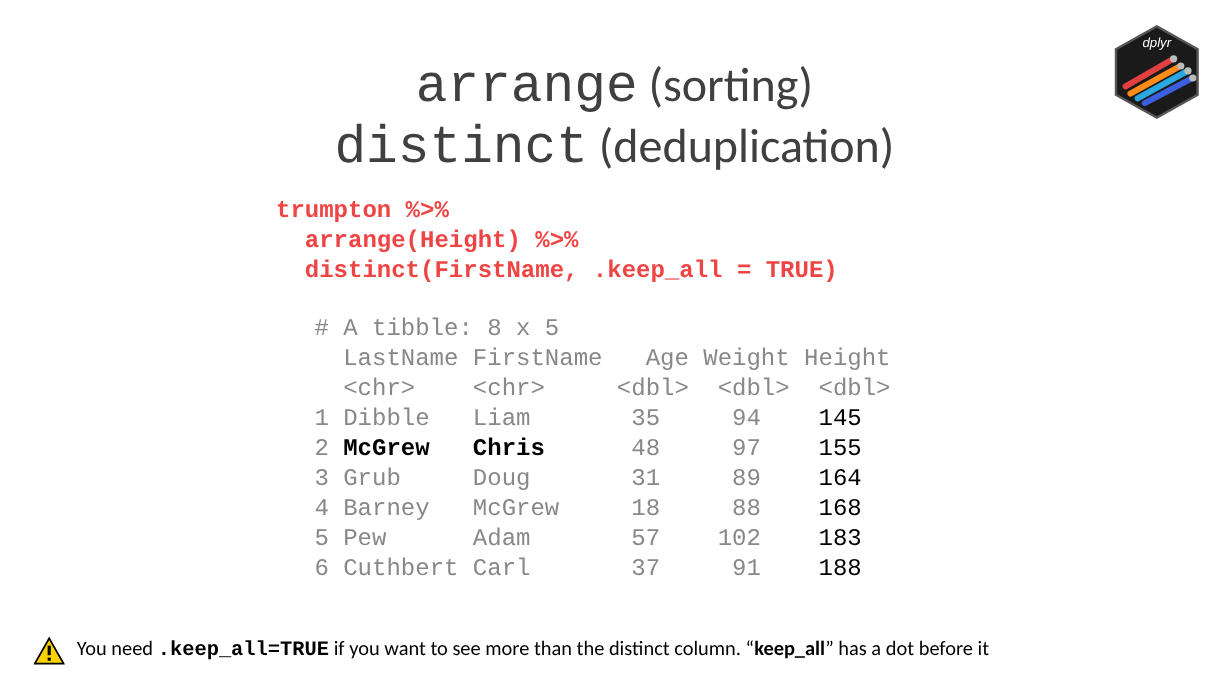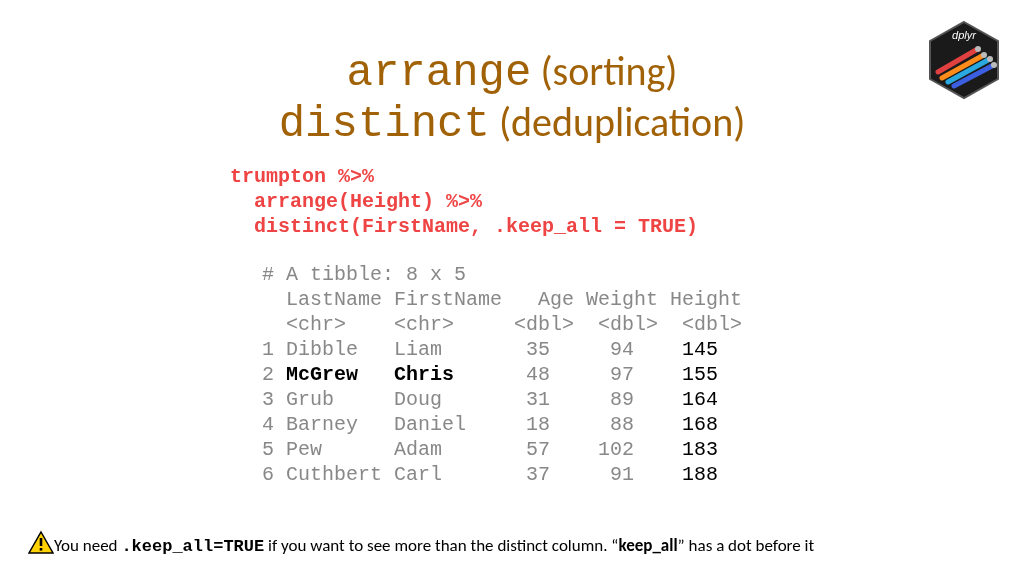--- a/index.html
+++ b/index.html
@@ -1,26 +1,26 @@
 <!DOCTYPE html>
 <html><head>
 <meta charset="utf-8">
 <style>
   html,body{margin:0;padding:0;width:1024px;height:576px;background:#fff;font-family:Calibri,Arial,sans-serif;overflow:hidden}
   .slide{position:relative;width:1024px;height:576px}
-  .title{position:absolute;top:48px;left:0;width:1024px;text-align:center;color:#a16207}
+  .title{position:absolute;top:48px;left:0;width:1024px;text-align:center;color:#404040}
   .title .ln{line-height:1.15}
   .tmono{font-family:Consolas,"Courier New",monospace;font-size:44px}
   .tsans{font-size:40px}
   .code{position:absolute;top:164px;left:230px;font-family:Consolas,"Courier New",monospace;font-size:20px;color:#ef4444;font-weight:600;white-space:pre;line-height:1.25}
   .out{position:absolute;top:262px;left:262px;font-family:Consolas,"Courier New",monospace;font-size:20px;white-space:pre;line-height:1.25}
   .gr{color:#888}
   .bk{color:#000}
   .bd{font-weight:700}
-  .footer{position:absolute;bottom:20px;left:28px;display:flex;align-items:flex-end;font-size:17px;color:#000}
+  .footer{position:absolute;bottom:20px;left:28px;display:flex;align-items:flex-start;gap:10px;font-size:17px;color:#000}
   .fmono{font-family:Consolas,"Courier New",monospace;font-weight:700}
   .hex{position:absolute;top:20px;right:24px}
 </style>
 </head>
 <body>
 <div class="slide">
 
 <div class="title">
   <div class="ln"><span class="tmono">arrange</span><span class="tsans"> (sorting)</span></div>
   <div class="ln"><span class="tmono">distinct</span><span class="tsans"> (deduplication)</span></div>
@@ -29,21 +29,21 @@
 <div class="code"><span>trumpton %&gt;%</span>
 <span>  arrange(Height) %&gt;%</span>
 <span>  distinct(FirstName, .keep_all = TRUE)</span></div>
 
 <div class="out"><span class="gr"># A tibble: 8 x 5</span>
 <span class="gr">  LastName FirstName   Age Weight Height</span>
 <span class="gr">  &lt;chr&gt;    &lt;chr&gt;     &lt;dbl&gt;  &lt;dbl&gt;  &lt;dbl&gt;</span>
 <span id="rows"><span class="gr">1 </span><span class="gr">Dibble   Liam   </span><span class="gr">    35     94</span><span class="bk">    145</span>
 <span class="gr">2 </span><span class="gr bd bk">McGrew   Chris  </span><span class="gr">    48     97</span><span class="bk">    155</span>
 <span class="gr">3 </span><span class="gr">Grub     Doug   </span><span class="gr">    31     89</span><span class="bk">    164</span>
-<span class="gr">4 </span><span class="gr">Barney   Daniel </span><span class="gr">    18     88</span><span class="bk">    168</span>
+<span class="gr">4 </span><span class="gr">Barney   McGrew </span><span class="gr">    18     88</span><span class="bk">    168</span>
 <span class="gr">5 </span><span class="gr">Pew      Adam   </span><span class="gr">    57    102</span><span class="bk">    183</span>
 <span class="gr">6 </span><span class="gr">Cuthbert Carl   </span><span class="gr">    37     91</span><span class="bk">    188</span>
 </span></div>
 
 <div class="footer">
   <svg width="26" height="26" viewBox="0 0 26 26">
     <polygon points="13,2 25,23 1,23" fill="#ffd200" stroke="#000" stroke-width="1.5"></polygon>
     <rect x="11.7" y="8" width="2.6" height="8" fill="#000"></rect>
     <rect x="11.7" y="18" width="2.6" height="2.6" fill="#000"></rect>
   </svg>

